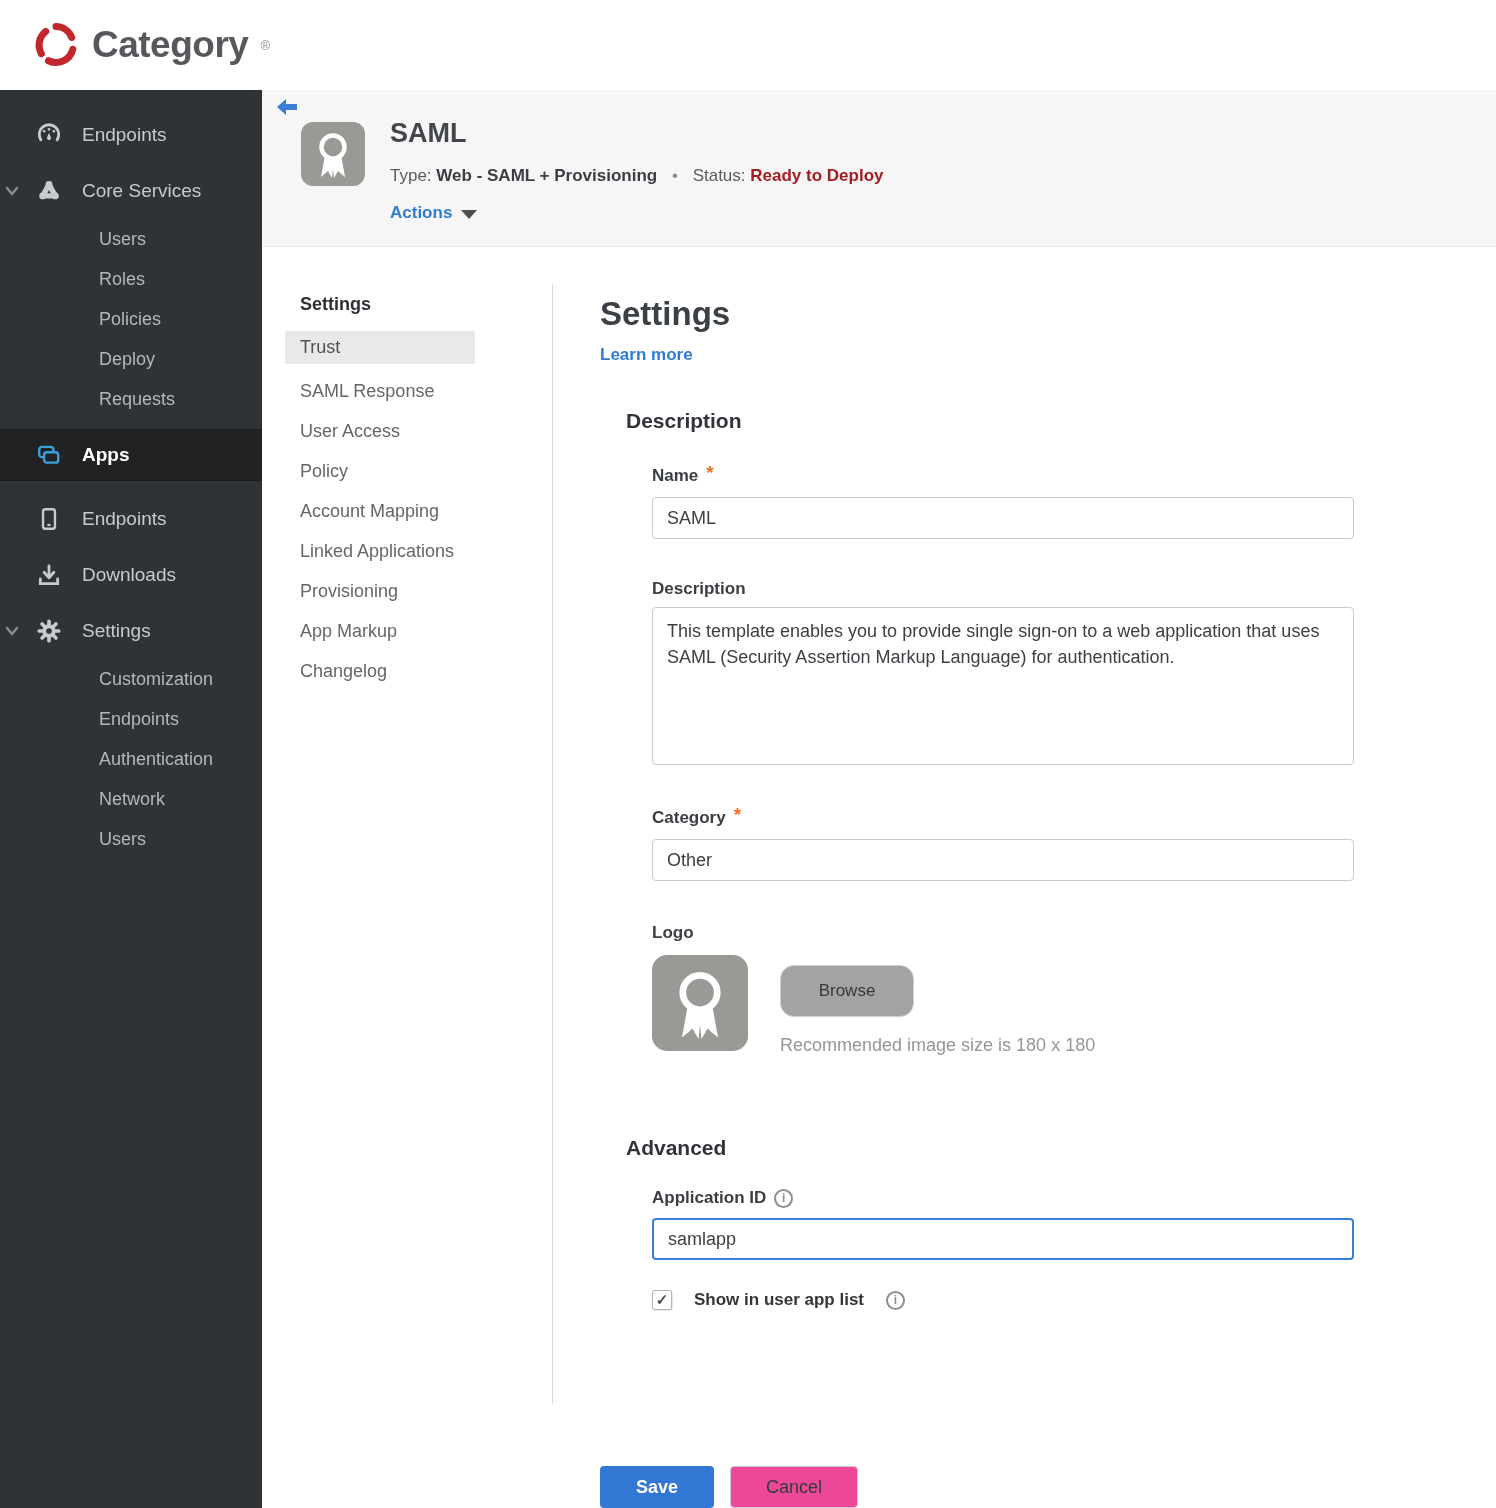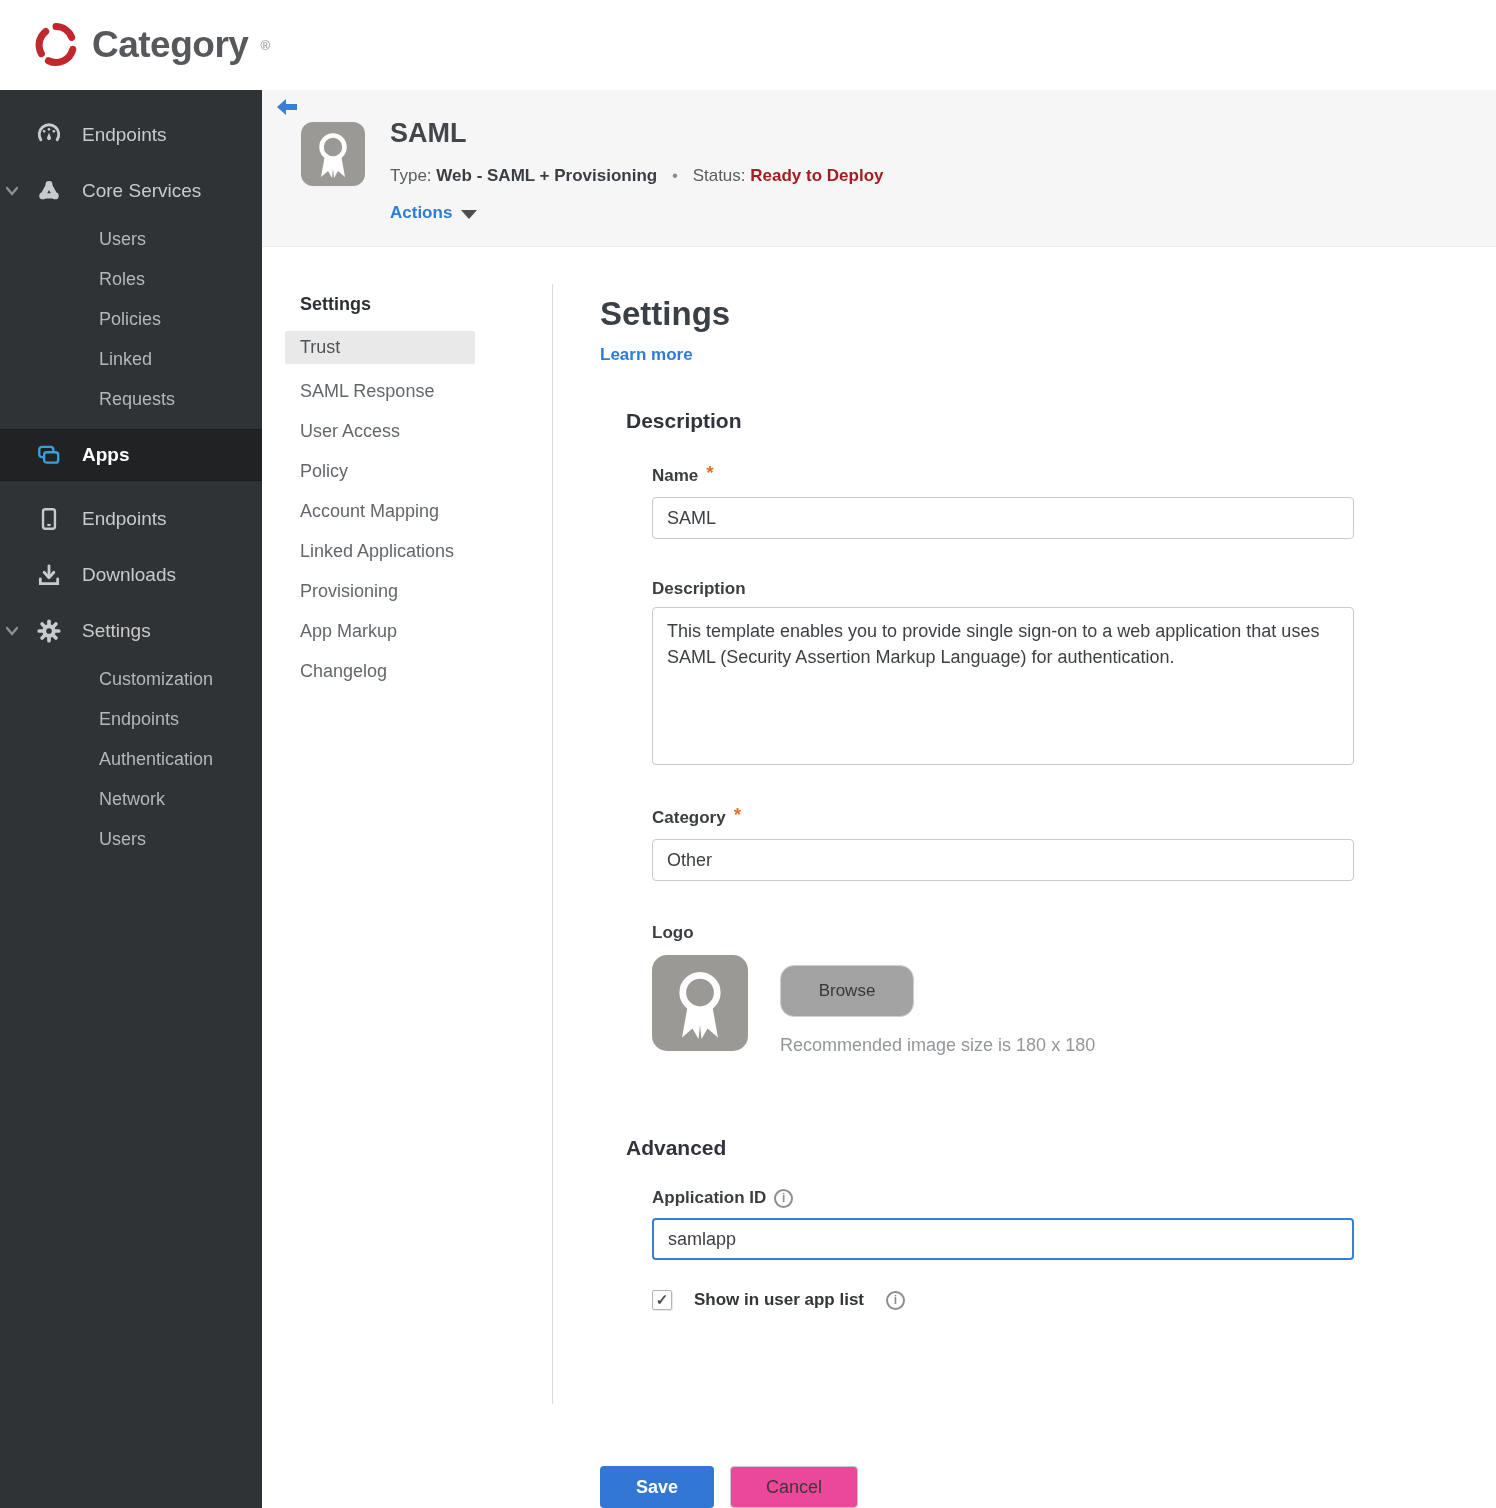--- a/index.html
+++ b/index.html
@@ -140,21 +140,21 @@
     <div class="nav-row lvl2">
       <span>Users</span>
     </div>
     <div class="nav-row lvl2">
       <span>Roles</span>
     </div>
     <div class="nav-row lvl2">
       <span>Policies</span>
     </div>
     <div class="nav-row lvl2">
-      <span>Linked</span>
+      <span>Deploy</span>
     </div>
     <div class="nav-row lvl2">
       <span>Requests</span>
     </div>
 
     <div class="nav-row lvl1 selected">
       <span class="nav-icon">
         <svg width="26" height="26" viewBox="0 0 24 24">
           <rect x="3" y="4.5" width="13" height="9.5" rx="2.5" stroke="#3d9fd9" stroke-width="2.2" fill="none"></rect>
           <rect x="7.5" y="9.5" width="13" height="9.5" rx="2.5" stroke="#3d9fd9" stroke-width="2.2" fill="#202224"></rect>

